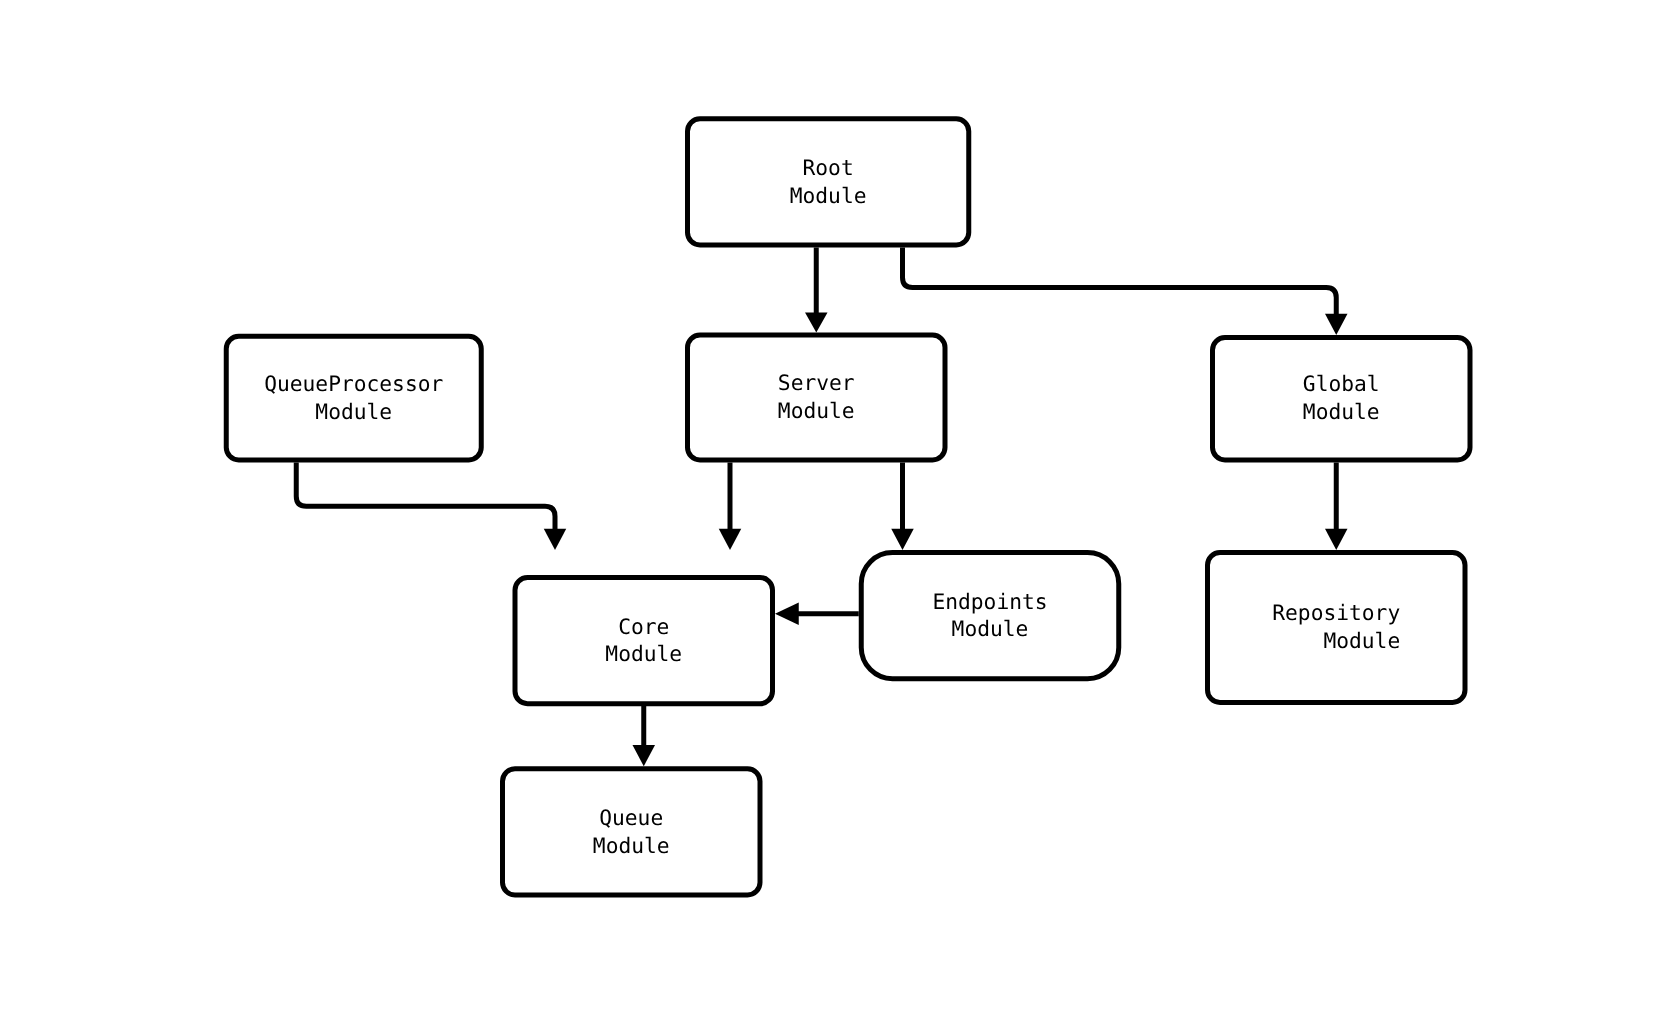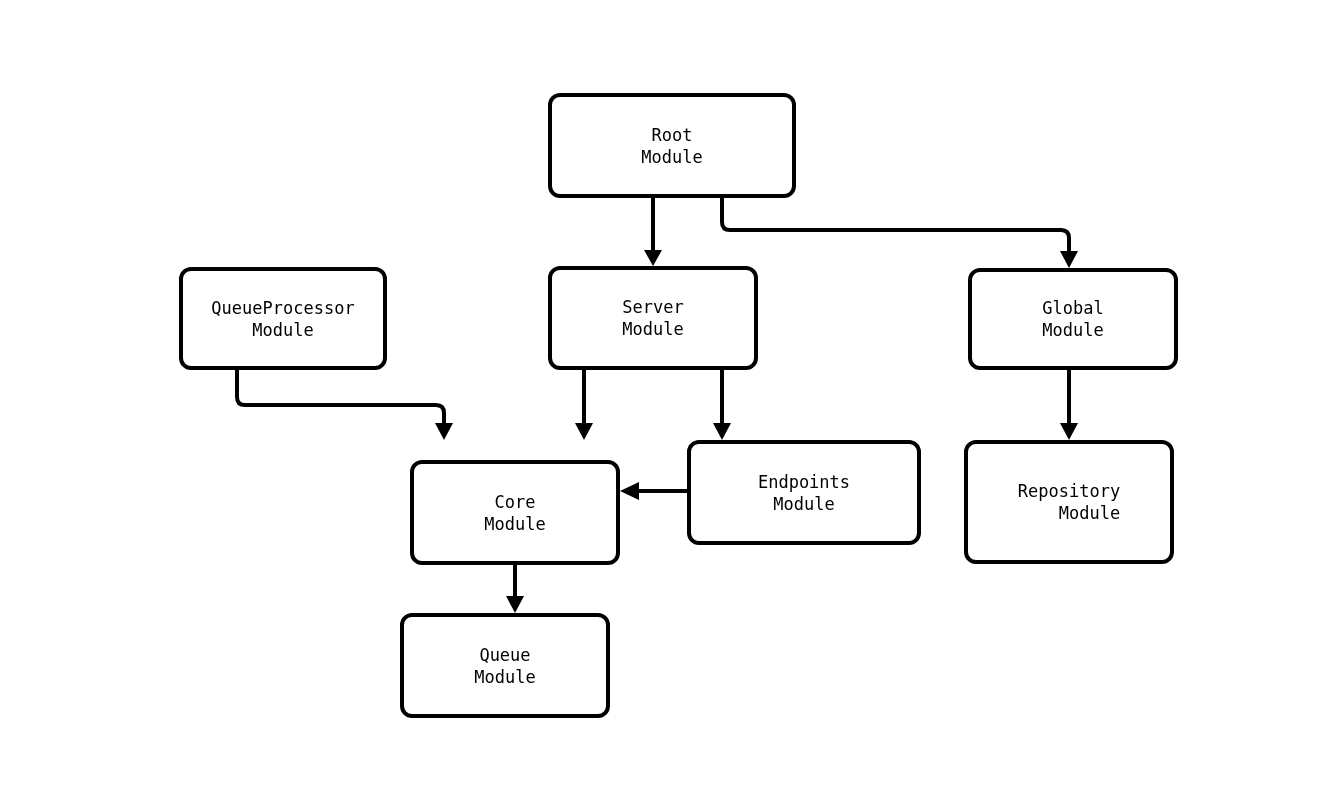--- a/index.html
+++ b/index.html
@@ -92,21 +92,21 @@
       <line x1="1069" y1="370" x2="1069" y2="425" stroke="#000000" stroke-width="4"></line>
       <polygon points="1060,423 1078,423 1069,440" fill="#000000"></polygon>
     </g>
 
     <g>
       <line x1="515" y1="545" x2="515" y2="598" stroke="#000000" stroke-width="4"></line>
       <polygon points="506,596 524,596 515,613" fill="#000000"></polygon>
     </g>
   </svg>
 
-  <div class="node" style="left:548px; top:93px; width:248px; height:105px;">
+  <div class="node" style="left:548px; top:93px; width:229px; height:105px;">
     <div class="node-label">Root
 Module</div>
   </div>
 
   <div class="node" style="left:133px; top:267px; width:208px; height:103px;margin-left:46px;">
     <div class="node-label">QueueProcessor
 Module</div>
   </div>
 
   <div class="node" style="left:548px; top:266px; width:210px; height:104px;">
@@ -117,21 +117,21 @@
   <div class="node" style="left:968px; top:268px; width:210px; height:102px;">
     <div class="node-label">Global
 Module</div>
   </div>
 
   <div class="node" style="left:410px; top:460px; width:210px; height:105px;">
     <div class="node-label">Core
 Module</div>
   </div>
 
-  <div class="node" style="left:687px; top:440px; width:234px; height:105px;">
+  <div class="node" style="left:687px; top:440px; width:210px; height:105px;border-radius:27px;">
     <div class="node-label">Endpoints
 Module</div>
   </div>
 
   <div class="node" style="left:964px; top:440px; width:210px; height:124px;text-align:right;">
     <div class="node-label">Repository
 Module</div>
   </div>
 
   <div class="node" style="left:400px; top:613px; width:210px; height:105px;">

